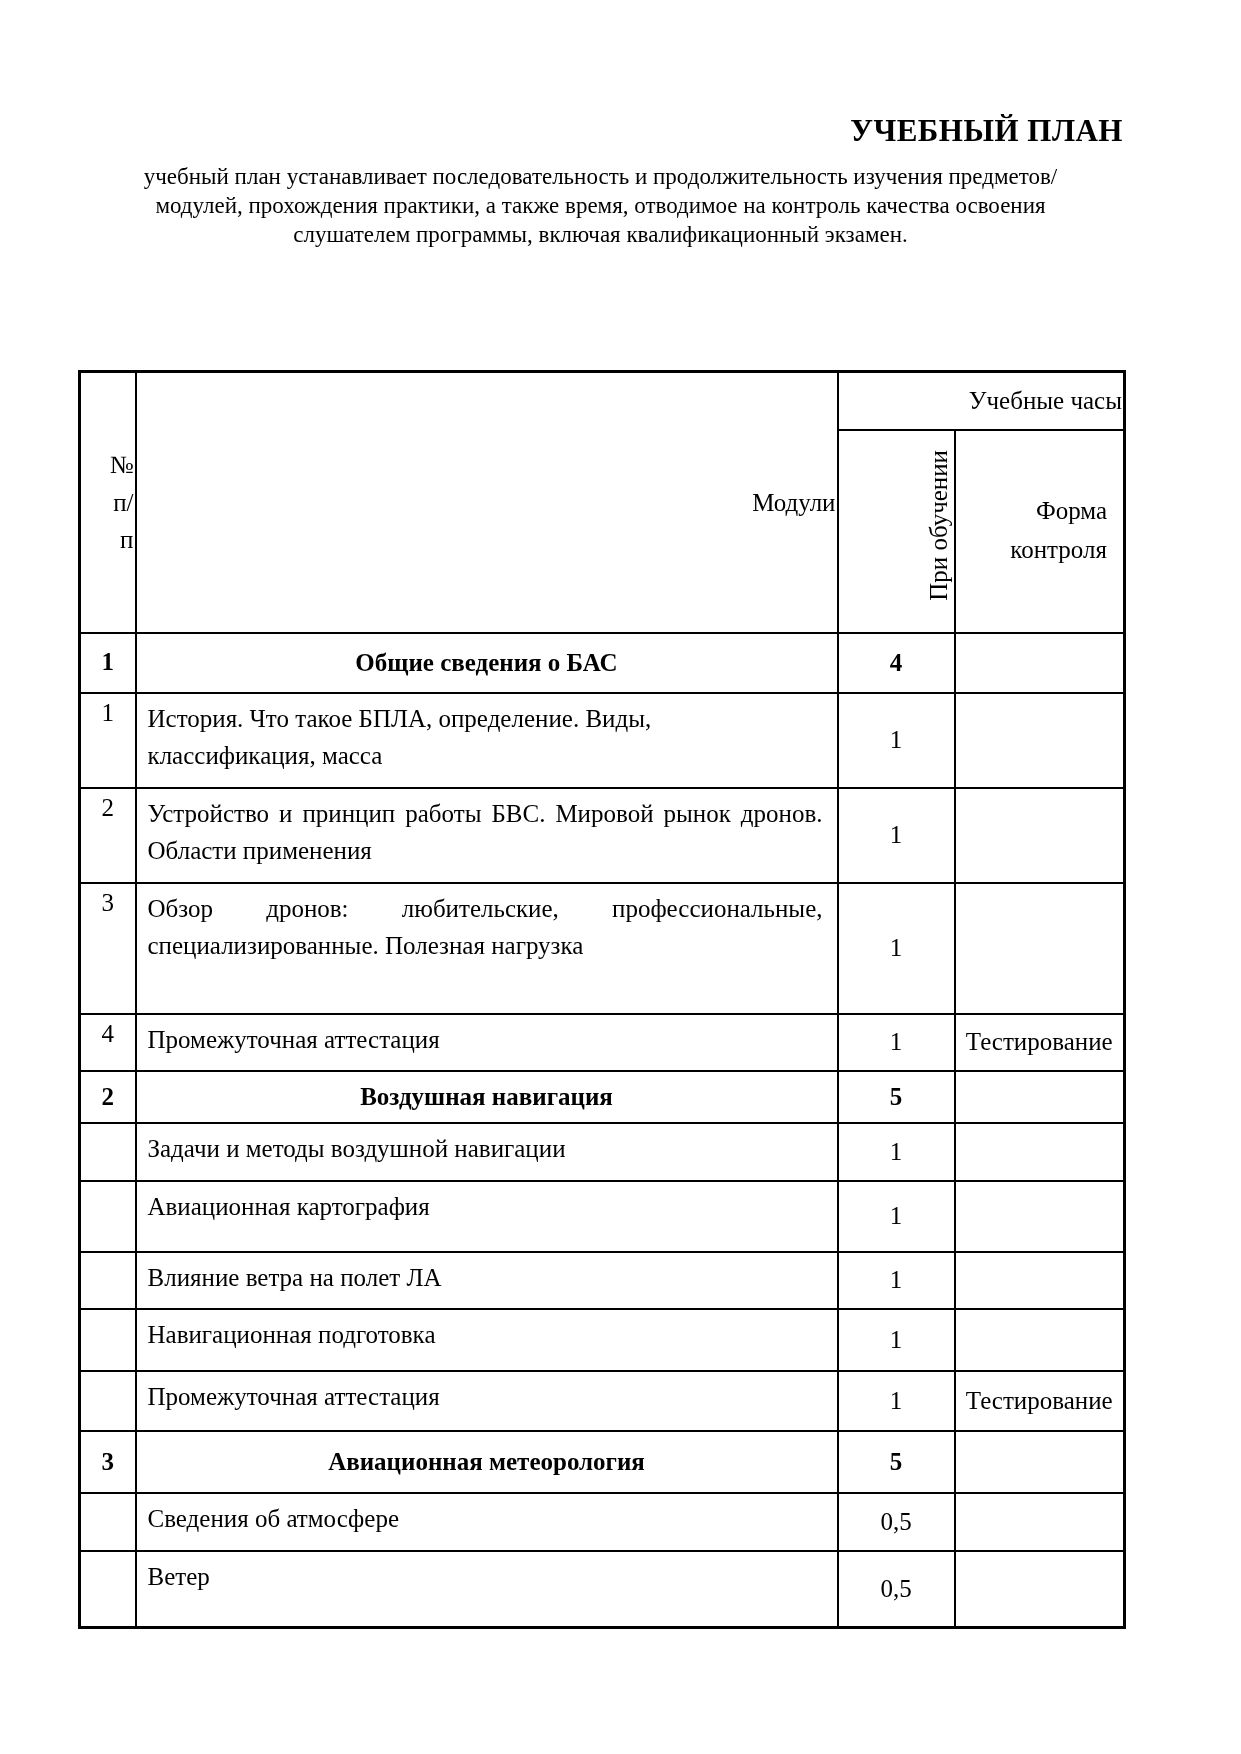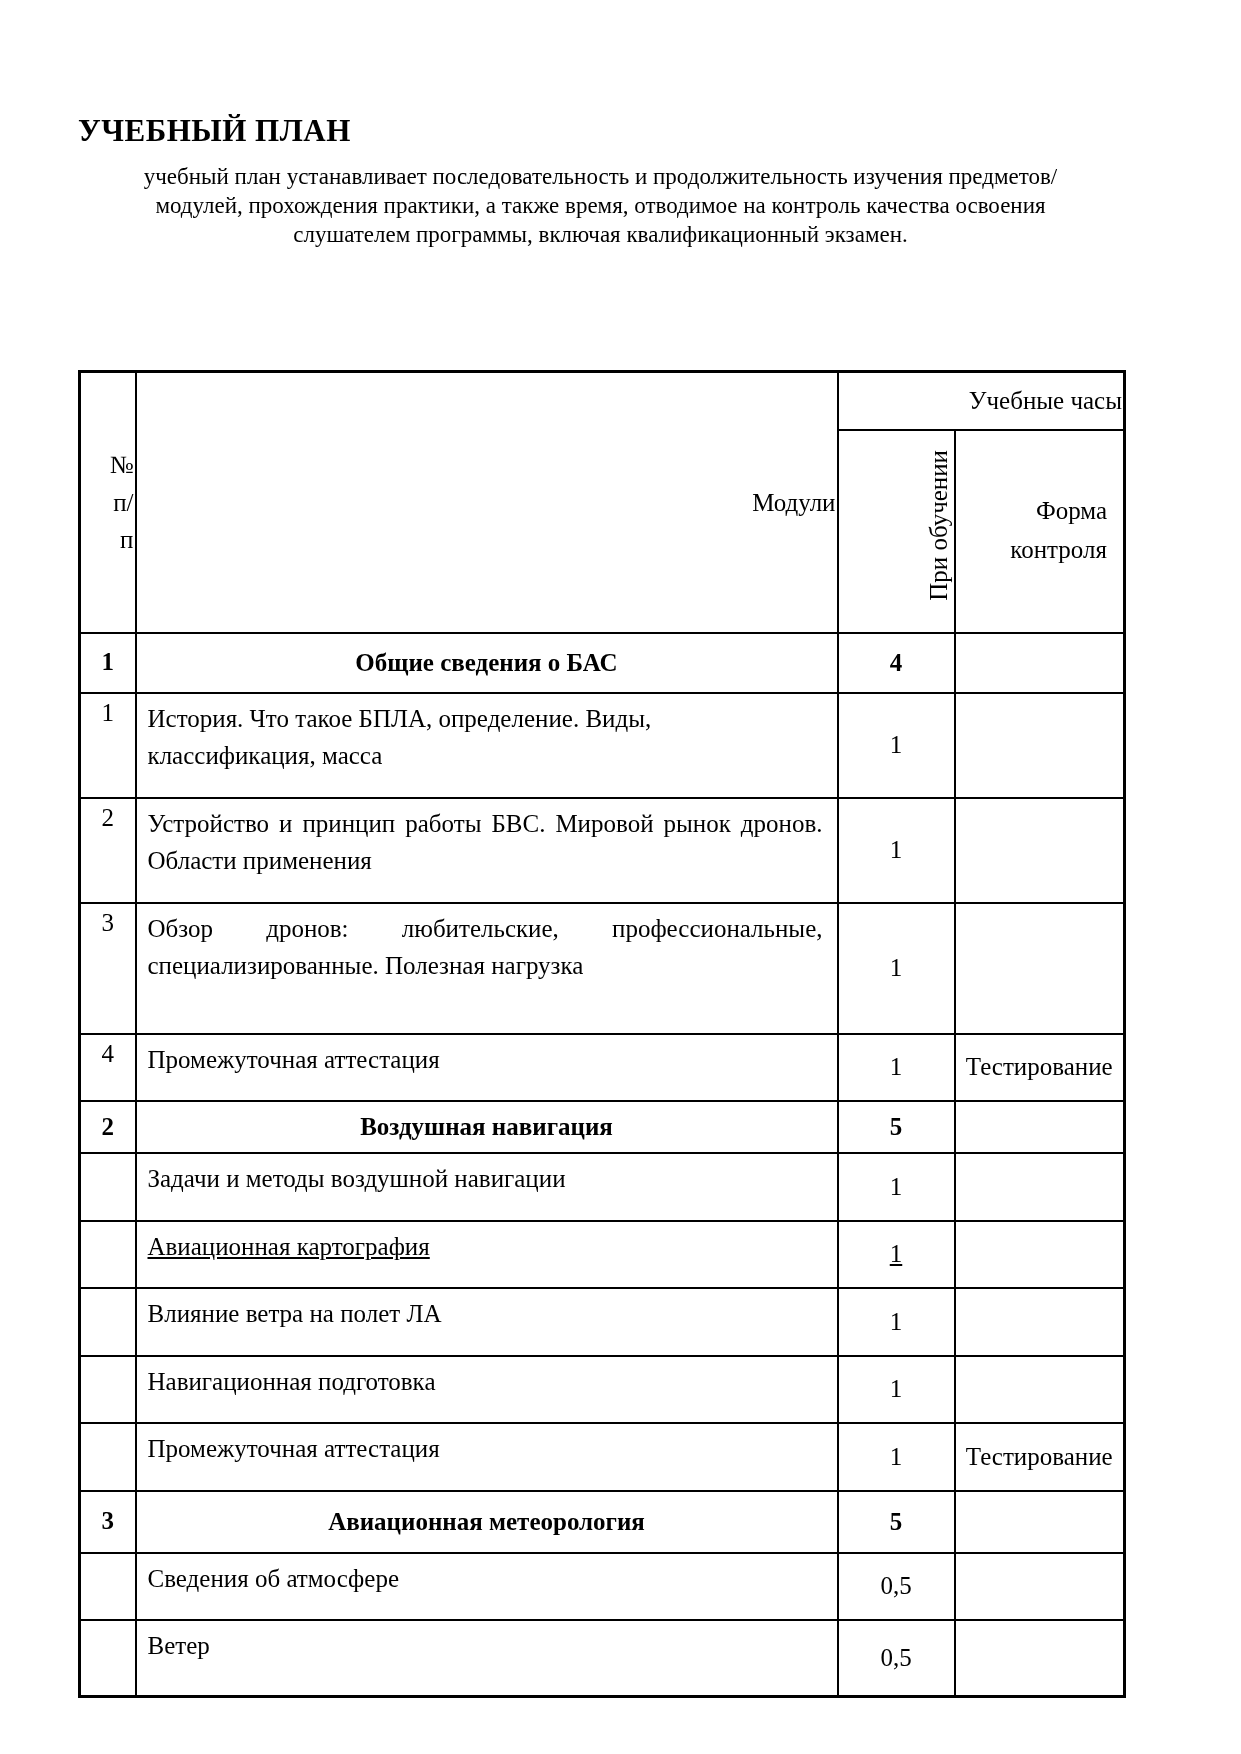--- a/index.html
+++ b/index.html
@@ -12,21 +12,21 @@
     font-family: "Liberation Serif", "DejaVu Serif", serif;
     color: #000;
     overflow: hidden;
     box-sizing: border-box;
     padding: 112px 118px 0 78px;
   }
   .doc-title {
     margin: 0;
     font-size: 31px;
     font-weight: bold;
-    text-align: left;
+    text-align: right;
     line-height: 1.2;
     letter-spacing: 0.5px;
   }
   .intro {
     max-width: 960px;
     margin: 14px auto 0 auto;
     font-size: 23px;
     line-height: 1.26;
     text-align: center;
   }
@@ -63,37 +63,37 @@
   th.h-control { line-height: 1.55; padding: 0 16px; }
 
   
   tbody tr:nth-child(1)  { height: 60px; }
   tbody tr:nth-child(2)  { height: 89px; }
   tbody tr:nth-child(3)  { height: 90px; }
   tbody tr:nth-child(4)  { height: 131px; }
   tbody tr:nth-child(5)  { height: 50px; }
   tbody tr:nth-child(6)  { height: 52px; }
   tbody tr:nth-child(7)  { height: 55px; }
-  tbody tr:nth-child(8)  { height: 57px; text-decoration: underline; }
+  tbody tr:nth-child(8)  { height: 71px; }
   tbody tr:nth-child(9)  { height: 44px; }
   tbody tr:nth-child(10) { height: 62px; }
   tbody tr:nth-child(11) { height: 60px; }
   tbody tr:nth-child(12) { height: 62px; }
   tbody tr:nth-child(13) { height: 58px; }
   tbody tr:nth-child(14) { height: 76px; }
 
   td.num {
     text-align: center;
     vertical-align: top;
     padding-top: 5px;
   }
   td.mod {
     text-align: left;
     vertical-align: top;
-    padding: 6px 14px 22px 11px;
+    padding: 6px 14px 12px 11px;
     line-height: 1.5;
   }
   td.mod.justify { text-align: justify; }
   td.hrs {
     text-align: center;
     vertical-align: middle;
   }
   td.ctl {
     text-align: center;
     vertical-align: middle;

